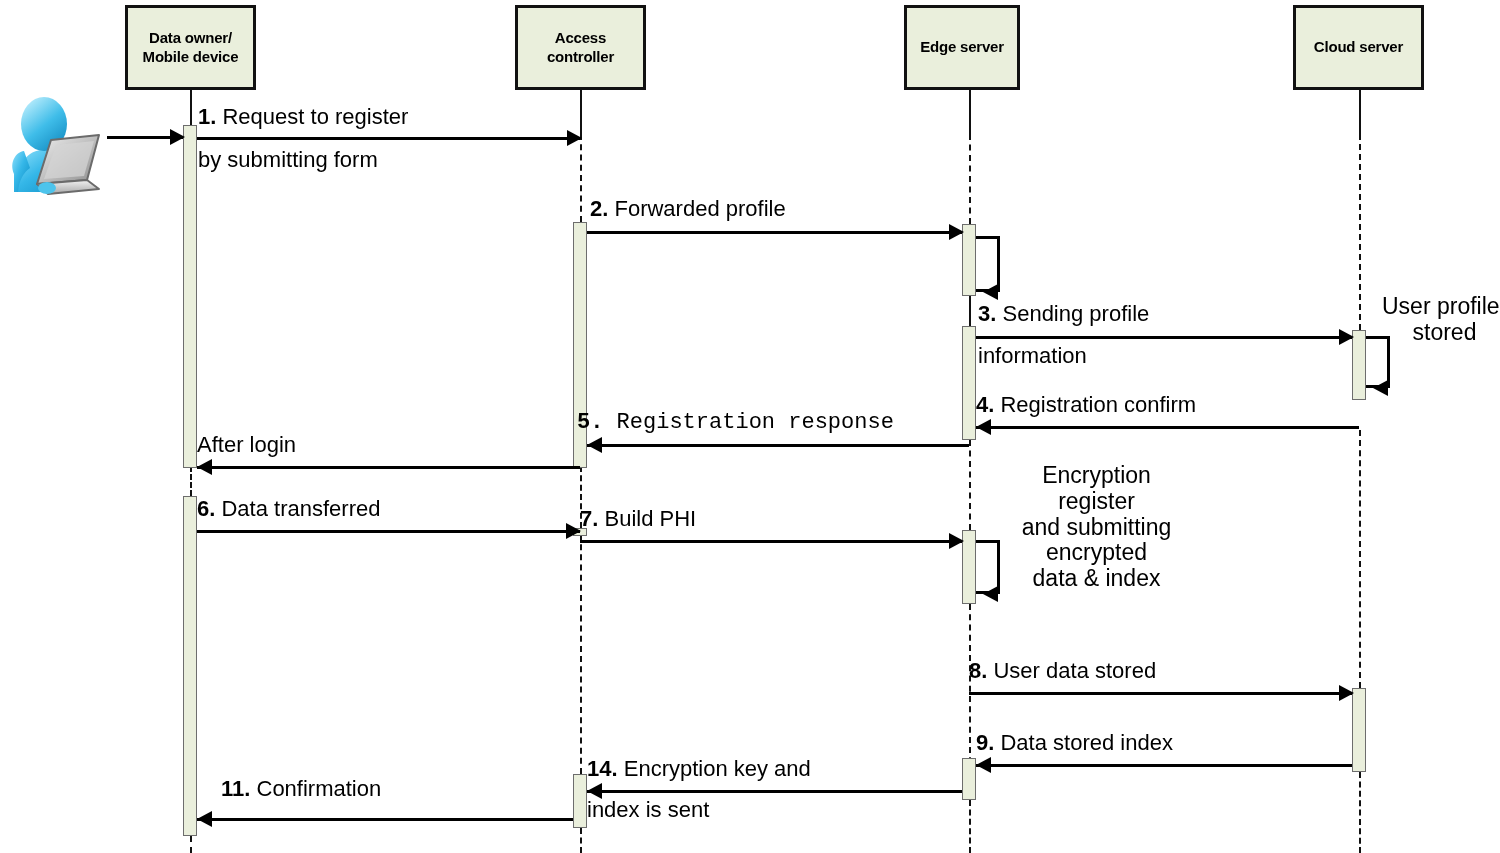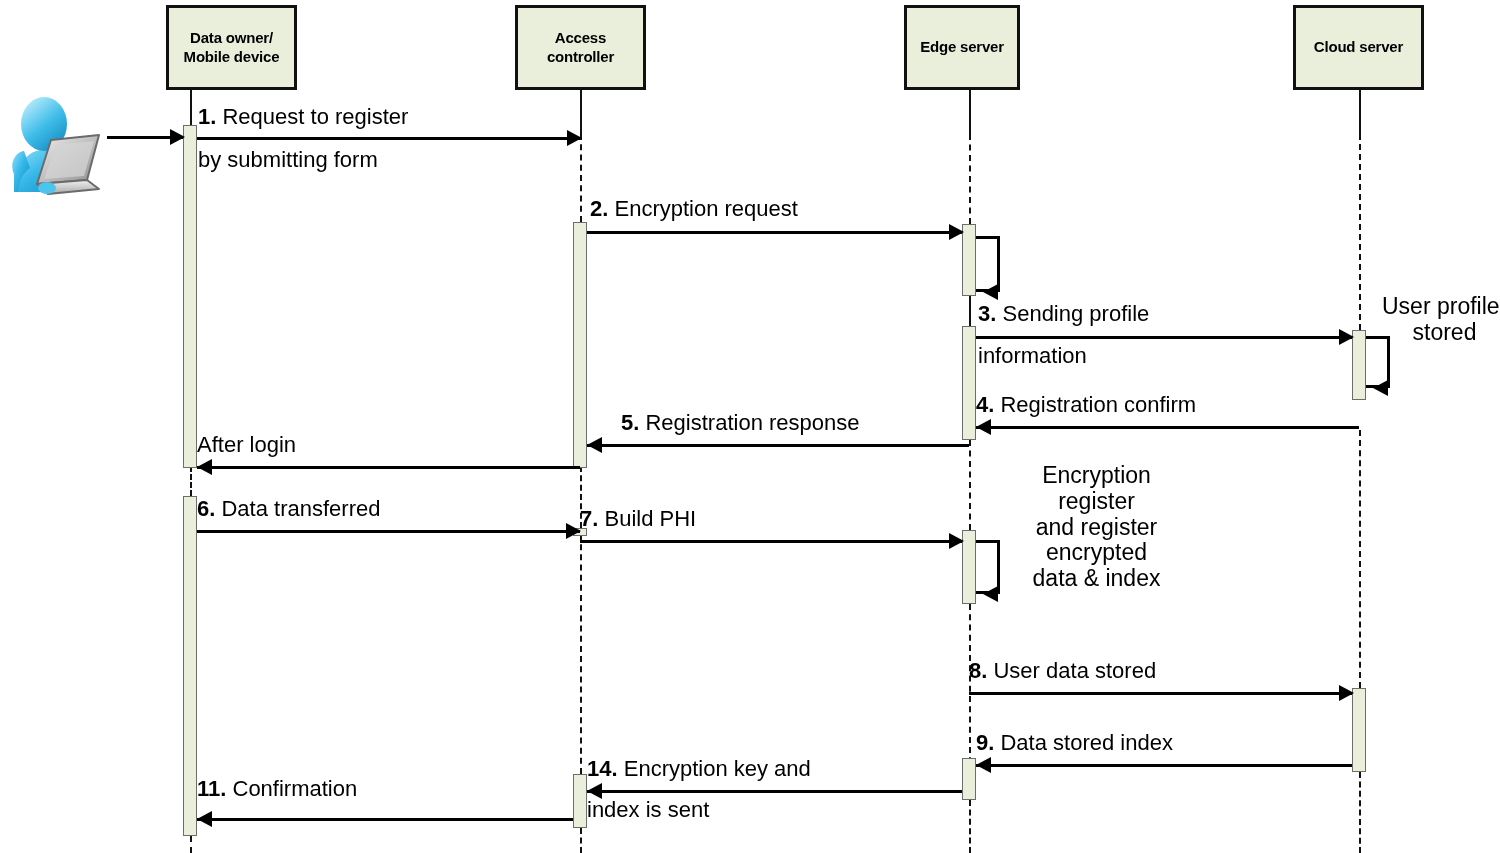--- a/index.html
+++ b/index.html
@@ -80,21 +80,21 @@
 
       <path d="M47,52 L95,47 L83,92 L33,96 Z" fill="url(#gLid)" stroke="#6b6b6b" stroke-width="2" stroke-linejoin="round"></path>
       <path d="M52,57 L90,53 L80,88 L40,91 Z" fill="#d4d4d4" opacity="0.75"></path>
 
       <path d="M33,96 L83,92 L95,101 L44,106 Z" fill="url(#gBase)" stroke="#6b6b6b" stroke-width="2" stroke-linejoin="round"></path>
 
       <ellipse cx="43" cy="100" rx="9" ry="6" fill="#4dc4ec"></ellipse>
     </svg>
   </div>
 
-  <div class="lbox" style="left:125px;top:5px;width:131px;height:85px;margin-left:41px;">
+  <div class="lbox" style="left:125px;top:5px;width:131px;height:85px;">
     <div>
       <div>Data owner/</div>
       <div>Mobile device</div>
     </div>
   </div>
 
   <div class="lbox" style="left:515px;top:5px;width:131px;height:85px;">
     <div>
       <div>Access</div>
       <div>controller</div>
@@ -154,21 +154,21 @@
   <div class="mlabel" style="left:198px;top:104px;width:382px;">
     <b>1.</b>
     <span>Request to register</span>
   </div>
   <div class="mlabel" style="left:198px;top:147px;width:382px;">by submitting form</div>
 
   <div class="msg" style="left:587px;top:231px;width:375px;"></div>
   <div class="arrowR" style="left:949px;top:224px;"></div>
   <div class="mlabel" style="left:590px;top:196px;width:372px;">
     <b>2.</b>
-    <span>Encryption request</span>
+    <span>Forwarded profile</span>
   </div>
 
   <div class="self" style="left:976px;top:236px;width:24px;height:56px;"></div>
   <div class="arrowL" style="left:983px;top:284px;"></div>
 
   <div class="msg" style="left:976px;top:336px;width:376px;"></div>
   <div class="arrowR" style="left:1339px;top:329px;"></div>
   <div class="mlabel" style="left:978px;top:301px;width:374px;">
     <b>3.</b>
     <span>Sending profile</span>
@@ -184,21 +184,21 @@
 
   <div class="msg" style="left:976px;top:426px;width:383px;"></div>
   <div class="arrowL" style="left:976px;top:419px;"></div>
   <div class="mlabel" style="left:976px;top:392px;width:383px;">
     <b>4.</b>
     <span>Registration confirm</span>
   </div>
 
   <div class="msg" style="left:587px;top:444px;width:382px;"></div>
   <div class="arrowL" style="left:587px;top:437px;"></div>
-  <div class="mlabel" style="left:621px;top:410px;width:382px;">
+  <div class="mlabel" style="left:577px;top:410px;width:382px;font-family:Liberation Mono, monospace;">
     <b>5.</b>
     <span>Registration response</span>
   </div>
 
   <div class="msg" style="left:197px;top:466px;width:383px;"></div>
   <div class="arrowL" style="left:197px;top:459px;"></div>
   <div class="mlabel" style="left:197px;top:432px;width:383px;">After login</div>
 
   <div class="msg" style="left:197px;top:530px;width:383px;"></div>
   <div class="arrowR" style="left:566px;top:523px;"></div>
@@ -212,21 +212,21 @@
   <div class="mlabel" style="left:580px;top:506px;width:382px;">
     <b>7.</b>
     <span>Build PHI</span>
   </div>
 
   <div class="self" style="left:976px;top:540px;width:24px;height:54px;"></div>
   <div class="arrowL" style="left:983px;top:586px;"></div>
   <div class="note" style="left:1000px;top:463px;width:193px;">
     <div>Encryption</div>
     <div>register</div>
-    <div>and register</div>
+    <div>and submitting</div>
     <div>encrypted</div>
     <div>data &amp; index</div>
   </div>
 
   <div class="msg" style="left:969px;top:692px;width:383px;"></div>
   <div class="arrowR" style="left:1339px;top:685px;"></div>
   <div class="mlabel" style="left:969px;top:658px;width:383px;">
     <b>8.</b>
     <span>User data stored</span>
   </div>
@@ -241,18 +241,18 @@
   <div class="msg" style="left:587px;top:790px;width:375px;"></div>
   <div class="arrowL" style="left:587px;top:783px;"></div>
   <div class="mlabel" style="left:587px;top:756px;width:375px;">
     <b>14.</b>
     <span>Encryption key and</span>
   </div>
   <div class="mlabel" style="left:587px;top:797px;width:375px;">index is sent</div>
 
   <div class="msg" style="left:197px;top:818px;width:376px;"></div>
   <div class="arrowL" style="left:197px;top:811px;"></div>
-  <div class="mlabel" style="left:197px;top:776px;width:376px;">
+  <div class="mlabel" style="left:197px;top:776px;width:376px;padding-left:24px;">
     <b>11.</b>
     <span>Confirmation</span>
   </div>
 
 </div>
 
 </body></html>

